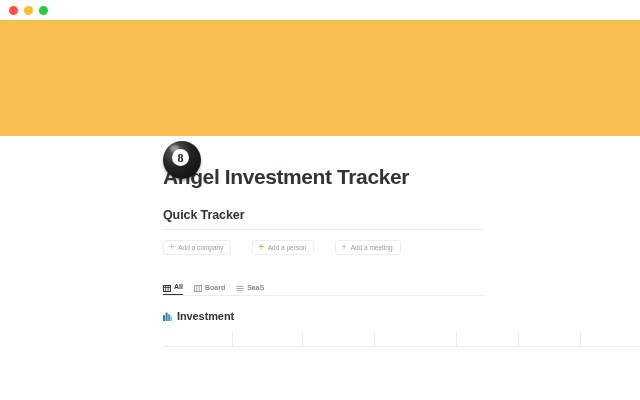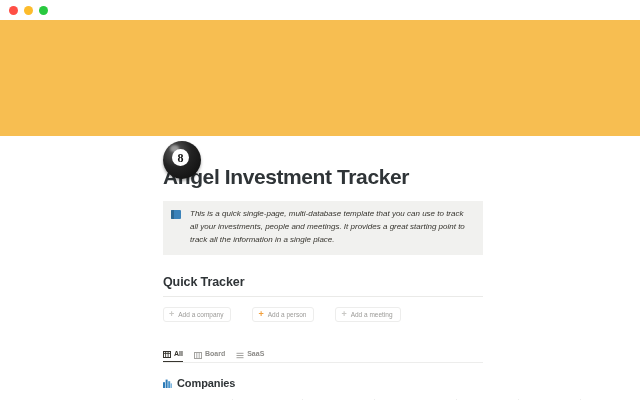--- a/index.html
+++ b/index.html
@@ -289,26 +289,20 @@
     <div class="eight-ball">
       <div class="highlight"></div>
       <div class="disc">8</div>
     </div>
   </div>
 
   <div class="content">
 
     <h1 class="page-title">Angel Investment Tracker</h1>
 
-    <div class="callout">
-      <div class="callout-icon">
-        <div class="flag-icon"></div>
-      </div>
-      <div class="callout-text">This is a quick single-page, multi-database template that you can use to track all your investments, people and meetings. It provides a great starting point to track all the information in a single place.</div>
-    </div>
 
     <div class="section-heading">Quick Tracker</div>
     <div class="section-rule"></div>
 
     <div class="quick-actions">
       <div class="qa-button">
         <span class="qa-plus" style="color:#C9C8C5">+</span>
         <span class="qa-label">Add a company</span>
       </div>
       <div class="qa-button">
@@ -357,21 +351,21 @@
 
     <div class="db-title-row">
       <span class="db-icon">
         <svg width="9" height="9" viewBox="0 0 9 9">
           <rect x="0" y="3.2" width="2" height="5.8" fill="#2E7CB8"></rect>
           <rect x="2.6" y="0.6" width="2" height="8.4" fill="#2E7CB8"></rect>
           <rect x="5.2" y="2.2" width="2" height="6.8" fill="#4A95CC"></rect>
           <rect x="7.5" y="4.4" width="1.5" height="4.6" fill="#7FB6DD"></rect>
         </svg>
       </span>
-      <span class="db-title">Companies</span>
+      <span class="db-title">Investment</span>
     </div>
 
     <div class="table">
 
       <div class="t-row t-head">
         <div class="t-cell col-name">
           
           
         </div>
         <div class="t-cell col-url">

